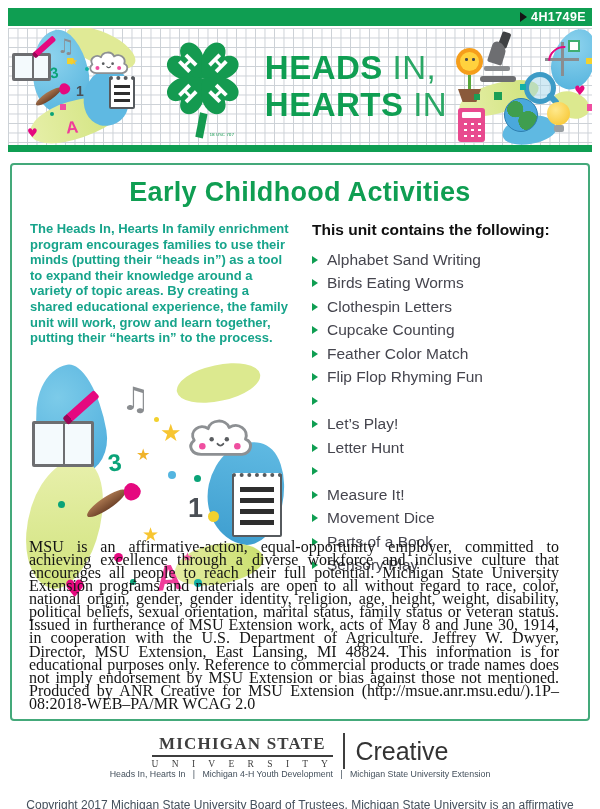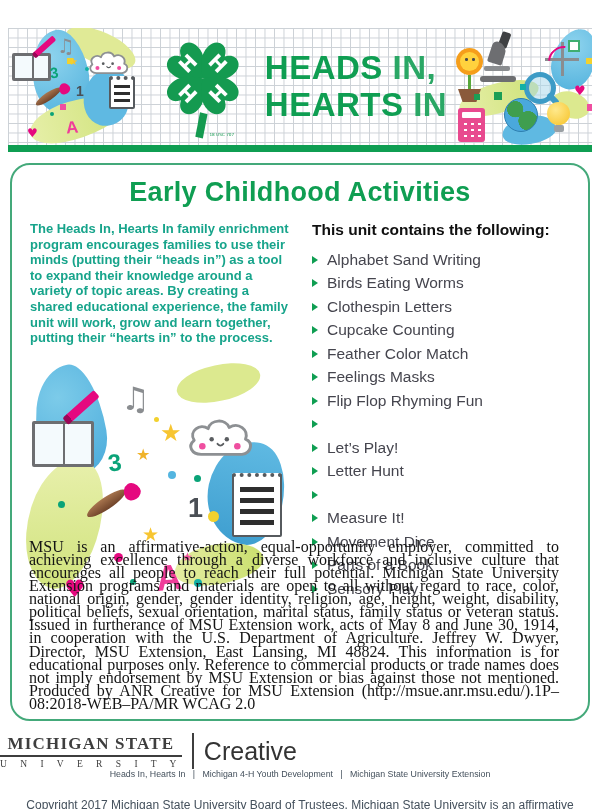--- a/index.html
+++ b/index.html
@@ -16,58 +16,64 @@
   .tri-black{width:0;height:0;border-left:7px solid #161616;border-top:5px solid transparent;border-bottom:5px solid transparent;}
 
   
   .banner{position:absolute;left:8px;right:8px;top:28px;height:117px;background-color:#fff;overflow:hidden;
     background-image:linear-gradient(#ccd1d6 1px,transparent 1px),linear-gradient(90deg,#ccd1d6 1px,transparent 1px);
     background-size:9.5px 9.5px;}
   .banner-band{position:absolute;left:8px;right:8px;top:145px;height:7px;background:#0f9e52;}
   .banner-center{position:absolute;left:50%;top:49%;transform:translate(-50%,-50%);display:flex;align-items:center;gap:12px;}
   .banner-title{line-height:37px;font-size:33px;letter-spacing:.5px;white-space:nowrap;}
   .bt-bold{font-weight:700;color:#0f9e52;}
-  .bt-light{font-weight:700;color:#2aa765;}
+  .bt-light{font-weight:400;color:#2aa765;}
 
   .book{position:absolute;background:#f4fafd;border:3px solid #6d6e71;border-radius:2px;}
   .book-spine{position:absolute;left:50%;top:0;bottom:0;width:2px;background:#6d6e71;}
   .pencil{position:absolute;background:linear-gradient(90deg,#9c0557 14%,#e5097f 14%);border-radius:2px;}
   .notepad{position:absolute;background:#fff;border:2px solid #565a5e;border-top:4px dotted #565a5e;border-radius:2px;}
   .pad-lines{position:absolute;left:14%;right:14%;top:18%;bottom:16%;background:repeating-linear-gradient(to bottom,#2e2e2e 0 3px,transparent 3px 7px);}
   .brush-handle{position:absolute;background:linear-gradient(#a8754e,#6f432a);border-radius:50%;}
   .brush-tip{position:absolute;background:#e5097f;border-radius:55% 45% 50% 50%/60% 60% 40% 40%;}
   .cloud-svg{position:absolute;}
 
   
-  .content-box{position:absolute;left:10px;right:10px;top:163px;height:558px;border:2.5px solid #44a97a;border-radius:20px;background:#fff;box-sizing:border-box;}
+  .content-box{position:absolute;left:10px;right:10px;top:163px;height:558px;border:2.5px solid #44a97a;border-radius:4px;background:#fff;box-sizing:border-box;}
   .page-title{margin:0;position:absolute;top:12px;left:0;right:0;text-align:center;font-size:27px;font-weight:700;color:#0f9e52;letter-spacing:.3px;}
   .intro{position:absolute;left:18px;top:56px;width:264px;margin:0;font-size:13px;line-height:15.6px;font-weight:700;color:#17a48b;}
   .illustration{position:absolute;left:14px;top:196px;width:278px;height:262px;}
   .right-col{position:absolute;left:300px;top:56px;width:280px;}
   .list-heading{margin:0 0 9px 0;font-size:15.5px;font-weight:700;color:#101010;}
   .activities{list-style:none;margin:0;padding:0;}
   .activity{display:flex;align-items:center;height:23.5px;font-size:15.5px;color:#45454e;}
   .bullet{width:0;height:0;border-left:6px solid #0f9e52;border-top:4.5px solid transparent;border-bottom:4.5px solid transparent;margin-right:9px;flex:none;}
   .fine-print{position:absolute;left:17px;right:29px;bottom:9px;margin:0;font-family:"Liberation Serif",serif;font-size:16px;line-height:13.1px;text-align:justify;color:#141414;}
 
   
   .footer{position:absolute;left:0;right:0;top:733px;text-align:center;}
-  .wordmark{display:flex;align-items:center;justify-content:flex-start;gap:10px;color:#3e3e3e;}
+  .wordmark{display:flex;align-items:center;justify-content:center;gap:10px;color:#3e3e3e;}
   .msu-top{font-family:"Liberation Serif",serif;font-weight:700;font-size:17px;letter-spacing:1.2px;border-bottom:2px solid #3e3e3e;padding-bottom:1px;}
   .msu-bottom{font-family:"Liberation Serif",serif;font-size:9.5px;letter-spacing:5.5px;margin-top:2px;}
   .vdiv{width:2px;height:36px;background:#3e3e3e;}
   .ext{font-size:25px;color:#333;}
   .affiliations{margin-top:0;font-size:8.8px;color:#44505c;white-space:pre;}
   .copyright{margin-top:19px;font-size:12px;color:#44505c;}
 </style>
 </head>
 <body>
 
 <div class="page">
 
+  <div class="topbar">
+    <span class="code">
+      <span class="tri-black"></span>
+      <span>4H1749E</span>
+    </span>
+  </div>
 
   <div class="banner">
 
     <div class="abs" style="left:55px;top:4px;width:75px;height:32px;background:#e0ea96;border-radius:50%;transform:rotate(24deg);"></div>
     <div class="abs" style="left:24px;top:2px;width:56px;height:84px;background:radial-gradient(circle at 35% 30%,#8fd4ee,#4fb0dc);border-radius:58% 42% 55% 45%/60% 55% 45% 40%;transform:rotate(-12deg);"></div>
     <div class="abs" style="left:20px;top:72px;width:100px;height:38px;background:linear-gradient(90deg,#e6efa8,#cfe27a);border-radius:45% 55% 60% 40%/55% 45% 55% 45%;transform:rotate(-16deg);"></div>
     <div class="abs" style="left:76px;top:40px;width:46px;height:58px;background:#5fb9e2;border-radius:55% 45% 50% 50%/50% 60% 40% 50%;transform:rotate(14deg);"></div>
 
     <div class="book" style="left:4px;top:25px;width:33px;height:22px;">
       <div class="book-spine"></div>
@@ -248,24 +254,20 @@
           <li class="activity">
             <span class="bullet"></span>
             <span class="activity-label">Cupcake Counting</span>
           </li>
 
           <li class="activity">
             <span class="bullet"></span>
             <span class="activity-label">Feather Color Match</span>
           </li>
 
-          <li class="activity">
-            <span class="bullet"></span>
-            <span class="activity-label">Feelings Masks</span>
-          </li>
 
           <li class="activity">
             <span class="bullet"></span>
             <span class="activity-label">Flip Flop Rhyming Fun</span>
           </li>
 
           <li class="activity">
             <span class="bullet"></span>
           </li>
 

